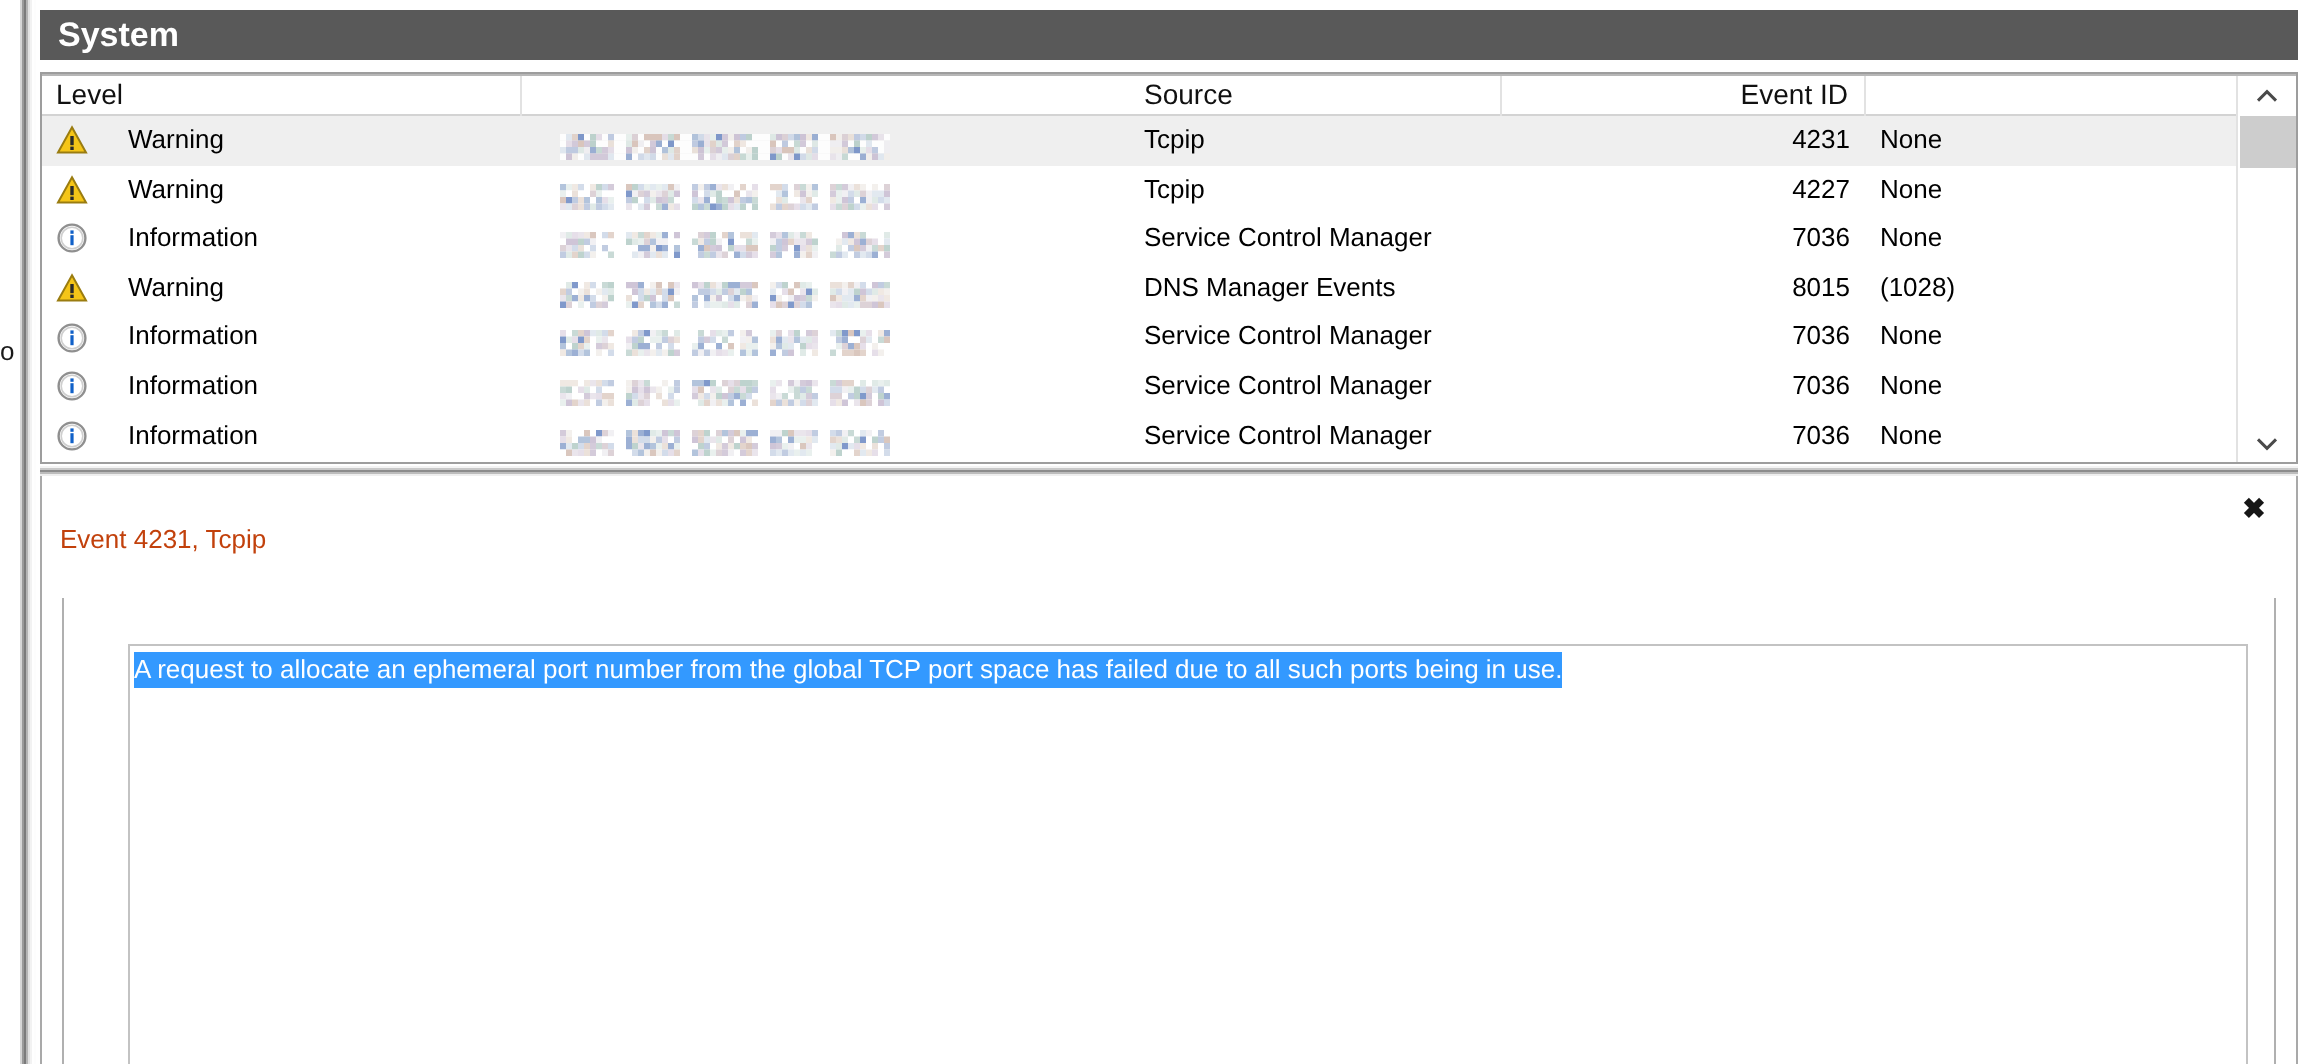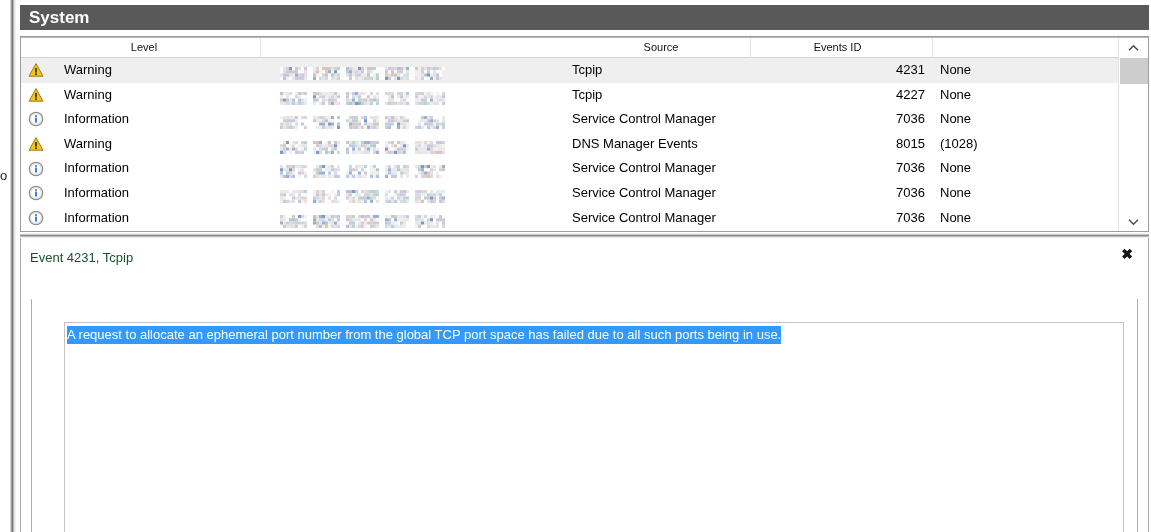--- a/index.html
+++ b/index.html
@@ -108,26 +108,25 @@
     height: 20px;
     background: #ffffff;
     border-bottom: 1px solid #d3d3d3;
     box-sizing: border-box;
   }
   .col-head .cell {
     position: absolute;
     top: 0px;
     height: 34px;
     line-height: 19px;
-    font-size: 11px;
+    font-size: 14px;
     color: #111111;
     white-space: nowrap;
     overflow: hidden;
     box-sizing: border-box;
-    text-align: center;
   }
   .col-head .cell.div-r { border-right: 1px solid #e2e2e2; }
 
   .ch-level    { left: 0px;   width: 240px; padding-left: 7px; }
   .ch-date     { left: 240px; width: 304px; padding-left: 7px; }
   .ch-source   { left: 544px; width: 186px; padding-left: 7px; }
   .ch-eventid  { left: 730px; width: 182px; padding-right: 8px; text-align: right; }
   .ch-taskcat  { left: 912px; width: 185px; padding-left: 7px; }
 
   
@@ -249,23 +248,23 @@
     width: 1129px;
     height: 294px;
     background: #ffffff;
     border-left: 1px solid #a9a9a9;
     border-right: 1px solid #a9a9a9;
     box-sizing: border-box;
   }
   .detail-title {
     position: absolute;
     left: 9px;
-    top: 12px;
+    top: 24px;
     font-size: 13px;
-    color: #14532d;
+    color: #c2410c;
     white-space: nowrap;
   }
   .detail-close {
     position: absolute;
     right: 12px;
     top: 7px;
     width: 18px;
     height: 18px;
     display: flex;
     align-items: center;
@@ -373,21 +372,21 @@
 
     <div class="logbar">
       <span class="log-name">System</span>
     </div>
 
     <div class="list-frame">
 
       <div class="col-head">
         <div class="cell ch-level div-r">Level</div>
         <div class="cell ch-source div-r">Source</div>
-        <div class="cell ch-eventid div-r">Events ID</div>
+        <div class="cell ch-eventid div-r">Event ID</div>
       </div>
 
       <div class="rows" id="rows-container">
           <div class="row selected">
             <div class="cell c-level">
               <span class="ico"><svg width="16" height="16" viewBox="0 0 16 16">
                   <path d="M8 1.6 L15 14.2 L1 14.2 Z" fill="#f5c518" stroke="#9a7c10" stroke-width="1"></path>
                   <rect x="7.15" y="6" width="1.7" height="4.6" fill="#2a2a2a"></rect>
                   <rect x="7.15" y="11.3" width="1.7" height="1.7" fill="#2a2a2a"></rect>
                 </svg></span>

